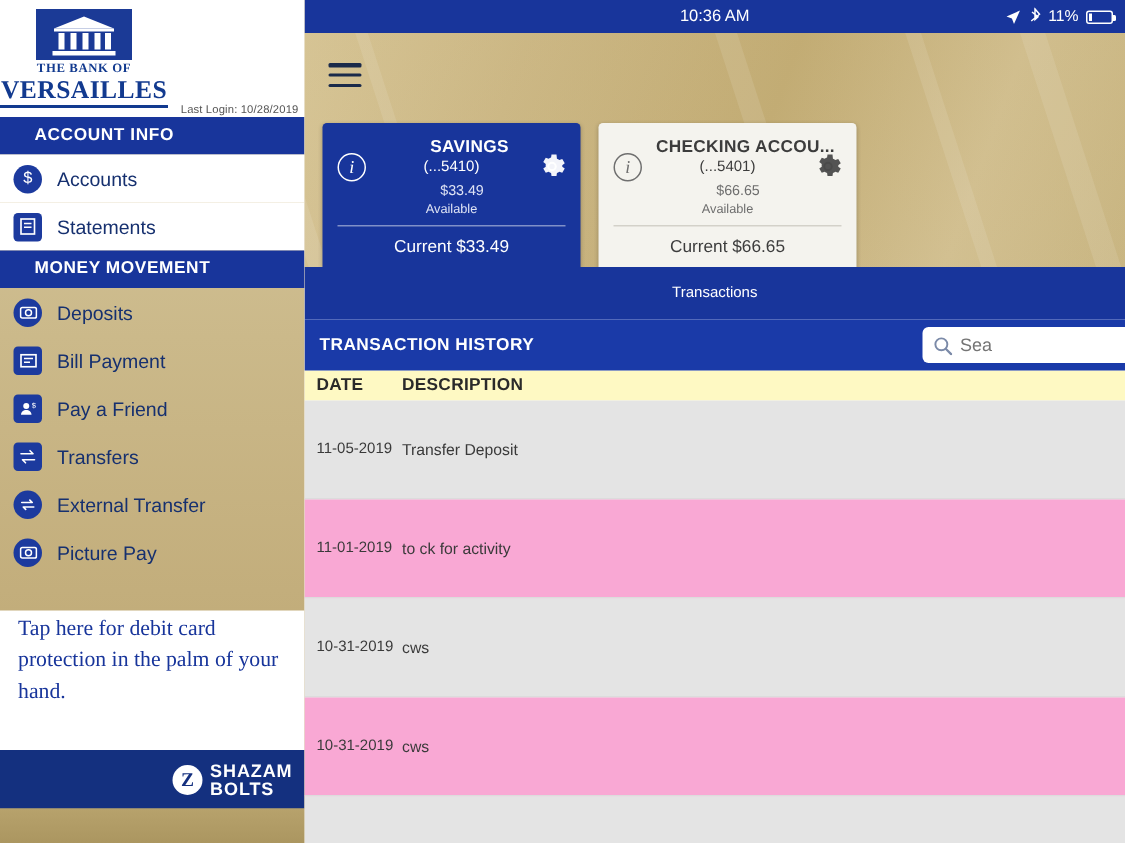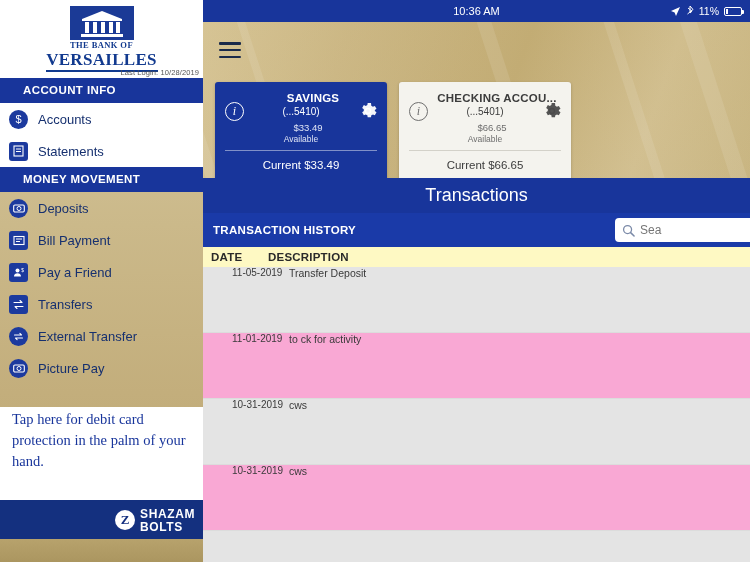--- a/index.html
+++ b/index.html
@@ -12,21 +12,21 @@
   #app { position: relative; width: 750px; height: 562px; overflow: hidden; }
 
   
   #sidebar {
     position: absolute; left: 0; top: 0; width: 203px; height: 562px;
     background: linear-gradient(180deg,#d8c9a0 0%, #cbb98a 40%, #c3ae7c 70%, #b9a46e 100%);
     overflow: hidden;
   }
   #logo-area {
     position: relative; width: 203px; height: 78px; background: #ffffff;
-    display: flex; align-items: center; justify-content: center;
+    display: flex; align-items: center; justify-content: flex-start;
   }
   .logo-wrap { display: flex; flex-direction: column; align-items: center; line-height: 1; }
   .logo-bank-svg { display:block; }
   .logo-text-top {
     font-family: "Liberation Serif", serif; font-size: 8.5px; letter-spacing: .4px;
     color: #123a8f; font-weight: bold; margin-top: 1px;
   }
   .logo-text-main {
     font-family: "Liberation Serif", serif; font-size: 17px; letter-spacing: .3px;
     color: #123a8f; font-weight: bold; margin-top: 1px;
@@ -148,21 +148,21 @@
   .gear-icon { position: absolute; right: 9px; top: 19px; width: 20px; height: 20px; }
 
   .card-divider { height: 1px; background: rgba(255,255,255,.45); margin: 0 10px; }
   #card-checking .card-divider { background: #d3d1c9; }
   .card-current { text-align:center; font-size: 11.5px; padding-top: 8px; }
   #card-checking .card-current { color:#3c3c3c; }
 
   #transactions-bar {
     height: 35px; background: #18359b; color: #fff;
     display: flex; align-items: center; justify-content: center;
-    font-size: 18px;
+    font-size: 10px;
   }
   #history-bar {
     position: relative; height: 34px; background: #1a3aa8; color: #fff;
     display: flex; align-items: center; padding-left: 10px;
   }
   #history-label { font-size: 11.5px; font-weight: bold; letter-spacing:.3px; }
   #search-box {
     position: absolute; right: 0; top: 5px; width: 135px; height: 24px;
     background: #fff; border-radius: 4px 0 0 4px;
     display: flex; align-items: center; padding-left: 7px; gap:5px;
@@ -173,24 +173,23 @@
   }
 
   #col-head {
     height: 20px; background: #fef9c3; display:flex; align-items:center;
     font-size: 11.5px; font-weight: bold; color: #2a2a2a; letter-spacing:.2px;
   }
   .col-date { width: 65px; padding-left: 8px; }
   .col-desc { flex: 1; }
 
   .txn-row {
-    height: 66px; display: flex; align-items: flex-start;
+    height: 66px; display: flex; align-items: center;
     font-size: 10.5px; color: #3a3a3a;
     border-bottom: 1px solid #dcdcdc;
-    padding-left: 21px;
   }
   .txn-row.alt { background: #e4e4e4; }
   .txn-row.plain { background: #f9a8d4; }
   .txn-date { width: 65px; padding-left: 8px; font-size: 10px; }
   .txn-desc { flex: 1; font-size: 10.5px; }
 </style>
 </head>
 <body>
 
 <div id="app">

